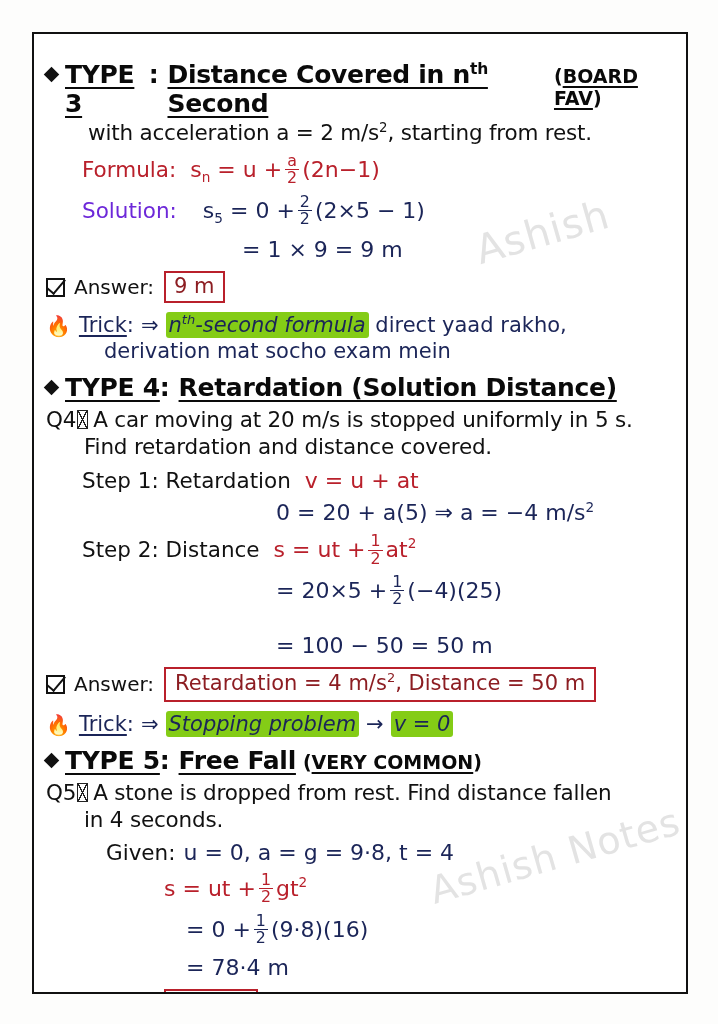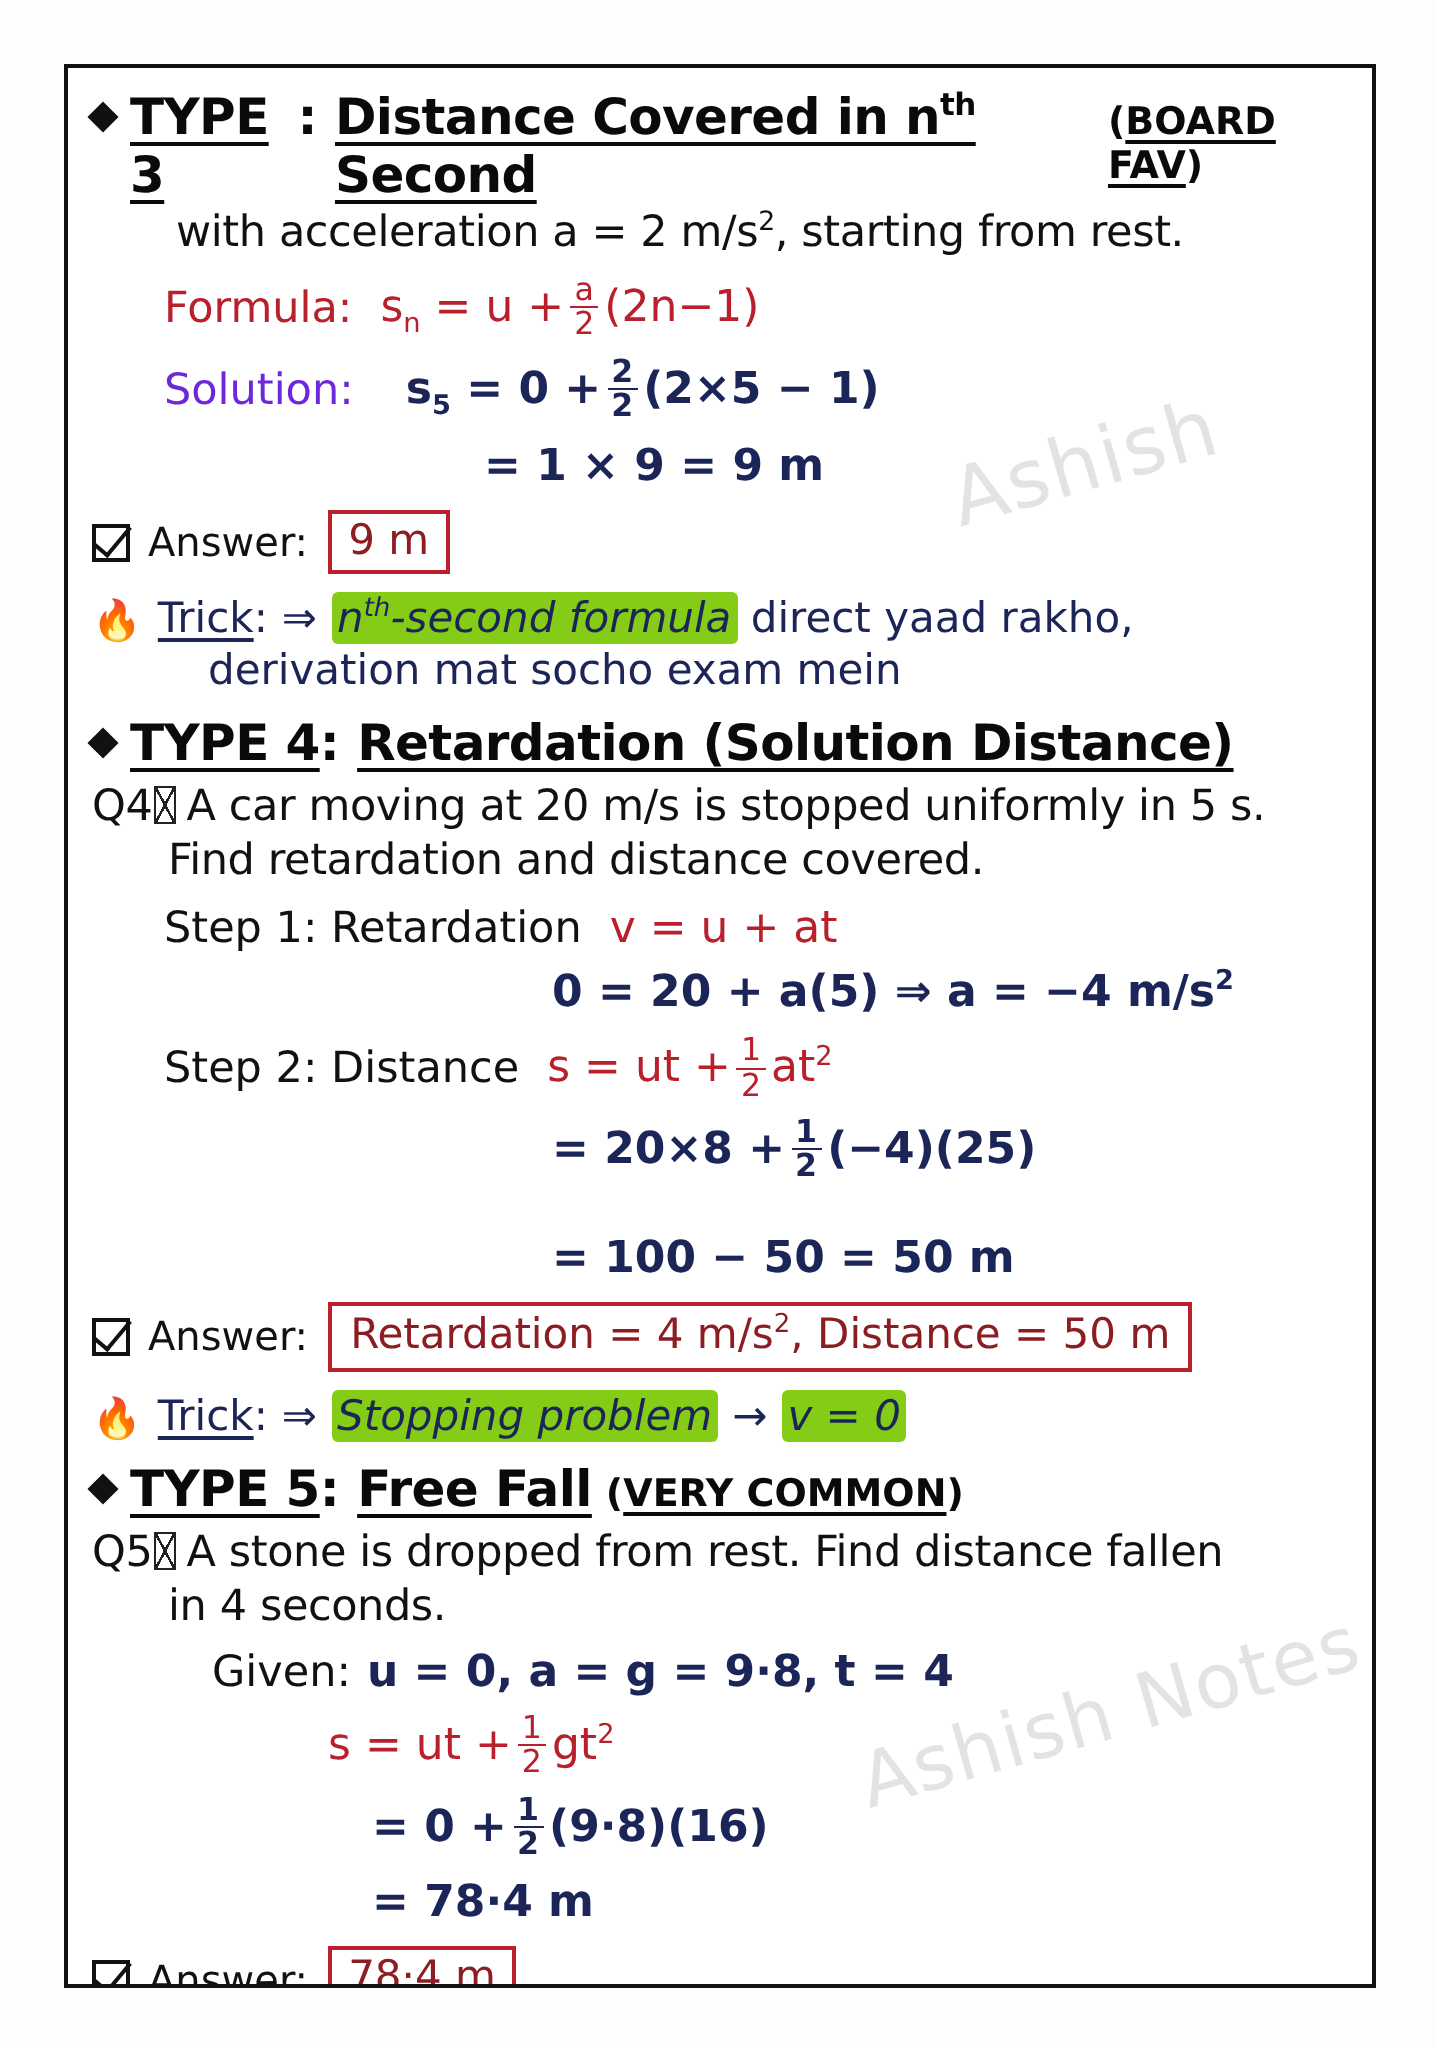--- a/index.html
+++ b/index.html
@@ -27,21 +27,21 @@
     top: 32px;
     width: 656px;
     height: 962px;
     border: 2.5px solid #111;
     box-sizing: border-box;
     background: #ffffff;
     overflow: hidden;
   }
   #content {
     position: relative;
-    padding: 6px 10px 0 12px;
+    padding: 22px 10px 0 12px;
     z-index: 3;
   }
 
   
   .wm {
     position: absolute;
     color: #e3e3e3;
     font-family: "DejaVu Sans", sans-serif;
     font-weight: 400;
     letter-spacing: 1px;
@@ -113,21 +113,21 @@
     box-sizing: border-box;
     background:
       linear-gradient(to bottom right, transparent 46%, #222 46%, #222 54%, transparent 54%),
       linear-gradient(to bottom left, transparent 46%, #222 46%, #222 54%, transparent 54%);
   }
 
   
   .lbl-red { color: #b9202b; font-size: 21.5px; }
   .lbl-blk { color: #6d28d9; font-size: 21.5px; }
   .math-red { color: #b9202b; font-size: 22px; }
-  .math-navy { color: #1b2558; font-size: 22px; font-weight: bold; }
+  .math-navy { color: #1b2558; font-size: 22px; }
 
   .mathrow { display: flex; align-items: baseline; margin-top: 7px; white-space: nowrap; }
 
   
   .frac {
     display: inline-flex;
     flex-direction: column;
     align-items: center;
     vertical-align: middle;
     font-size: 0.72em;
@@ -294,21 +294,21 @@
       <div class="math-navy indent-5" style="margin-top:7px"><span>0 = 20 + a(5) ⇒ a = −4 m/s</span><sup>2</sup></div>
 
       <div class="mathrow" style="margin-top:9px">
         <span class="step-lbl indent-1">Step 2:  Distance</span>
         <span class="sp"></span>
         <span class="math-red"><span>s = ut +</span><span class="frac">
               <span class="num">1</span>
               <span class="den">2</span>
             </span><span>at</span><sup>2</sup></span>
       </div>
-      <div class="math-navy indent-5" style="margin-top:7px"><span>= 20×8 +</span><span class="frac">
+      <div class="math-navy indent-5" style="margin-top:7px"><span>= 20×5 +</span><span class="frac">
             <span class="num">1</span>
             <span class="den">2</span>
           </span><span>(−4)(25)</span></div>
       <div class="math-navy indent-5" style="margin-top:25px">= 100 − 50 = 50 m</div>
 
       <div class="ansrow">
         <span class="chk"></span>
         <span class="ans-label">Answer:</span>
         <span class="ansbox wide"><span>Retardation = 4 m/s</span><sup>2</sup><span>,  Distance = 50 m</span></span>
       </div>

